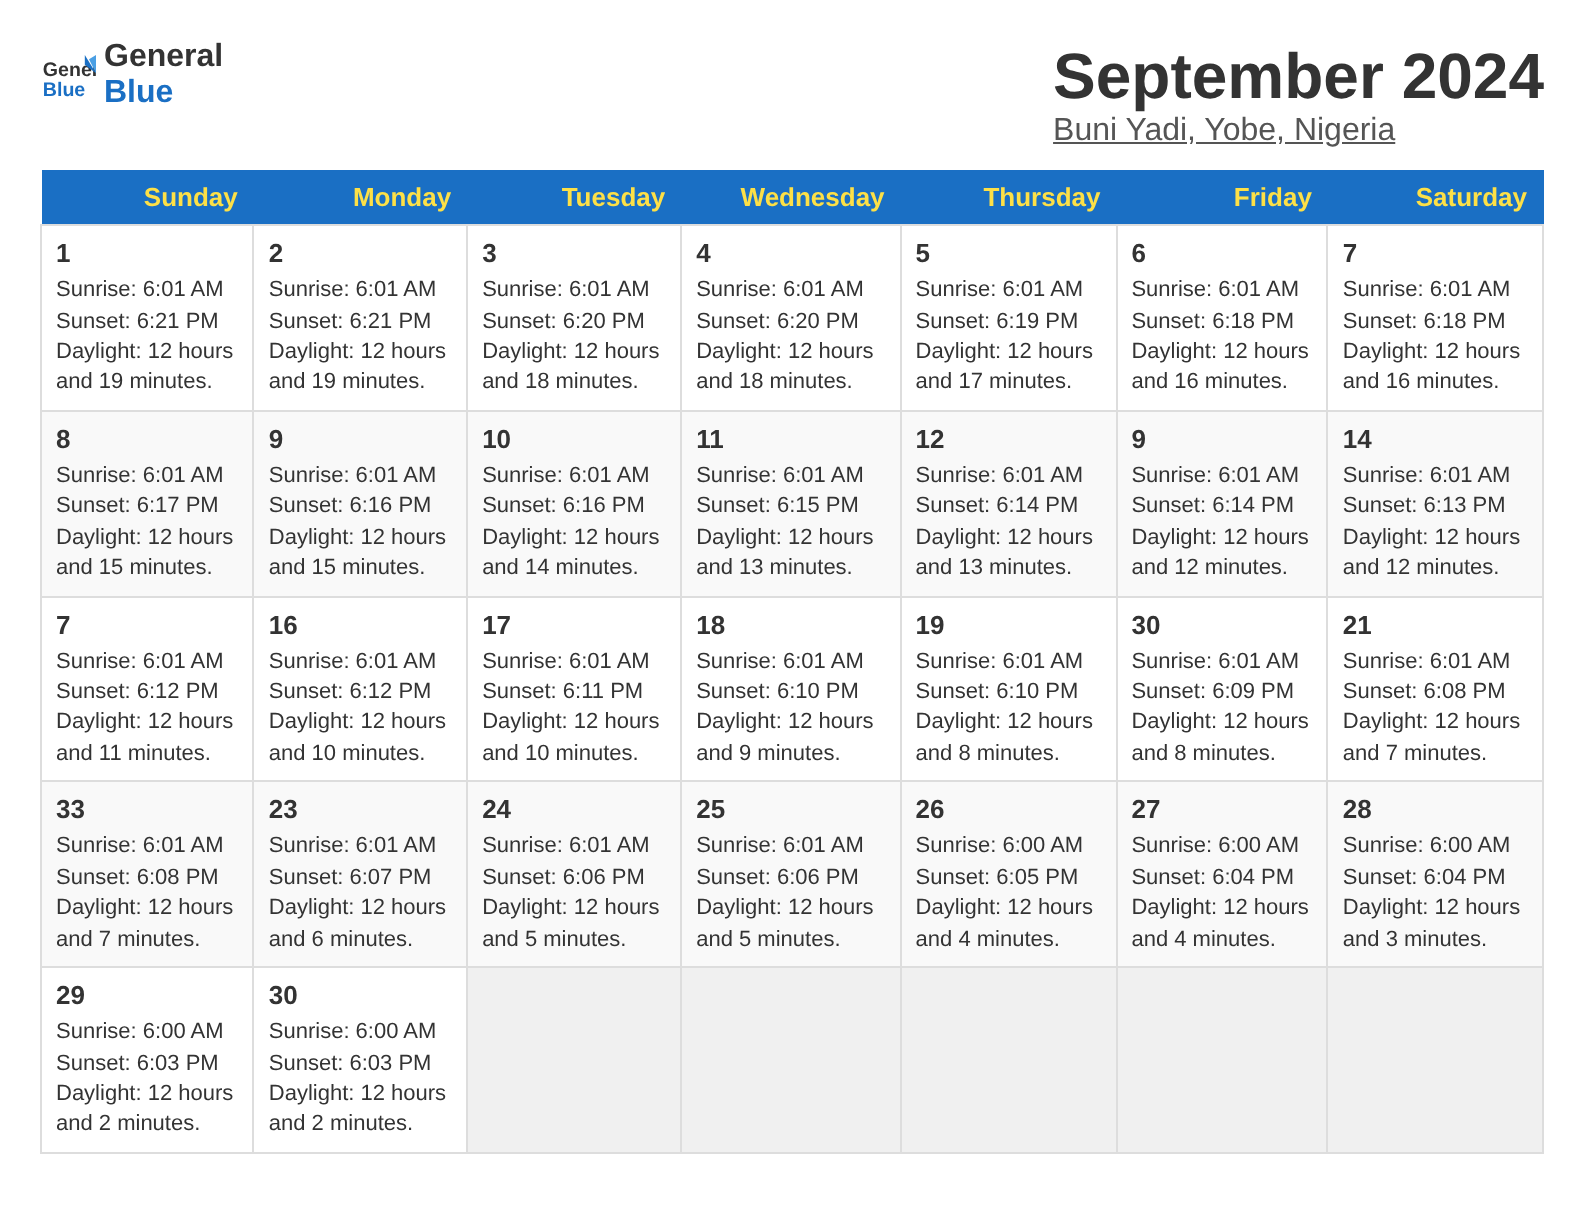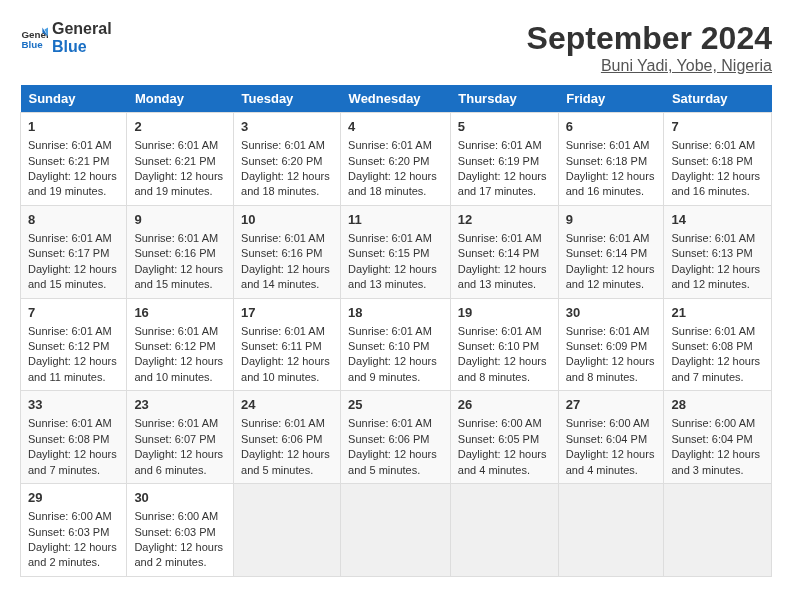--- a/index.html
+++ b/index.html
@@ -19,41 +19,41 @@
     .logo {
       display: flex;
       align-items: center;
       gap: 4px;
     }
     .logo-icon {
       width: 28px;
       height: 28px;
     }
     .title-area {
-      text-align: right;
+      text-align: left;
     }
     .main-title {
       font-size: 32px;
       font-weight: bold;
       color: #333;
     }
     .subtitle {
       font-size: 16px;
       color: #555;
       text-decoration: underline;
     }
     table {
       width: 100%;
       border-collapse: collapse;
       font-size: 11px;
     }
     thead tr th {
       background-color: #1a6fc4;
-      color: #ffffff;
-      text-align: left;
+      color: #fde047;
+      text-align: right;
       padding: 6px 8px;
       font-size: 13px;
       font-weight: bold;
     }
     tbody tr td {
       border: 1px solid #ddd;
       vertical-align: top;
       padding: 5px 7px;
       width: 113px;
       min-height: 80px;

